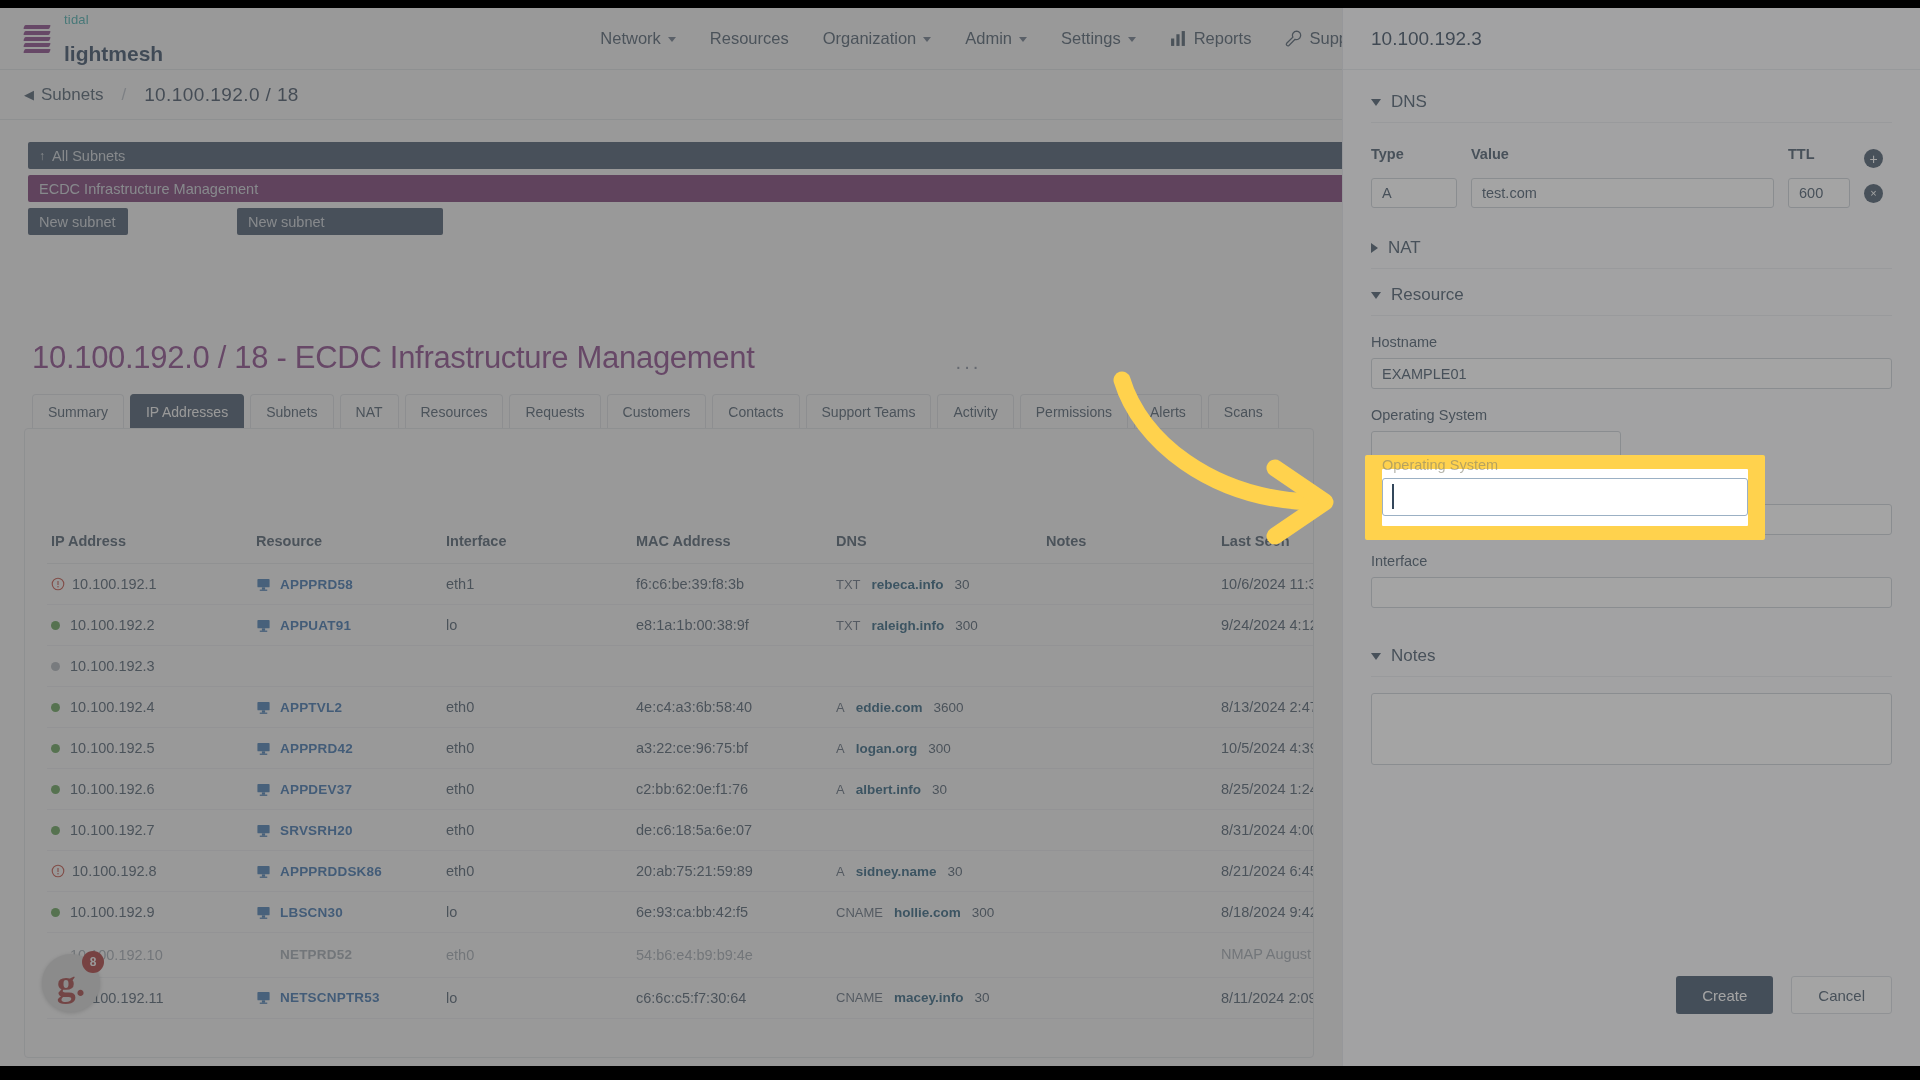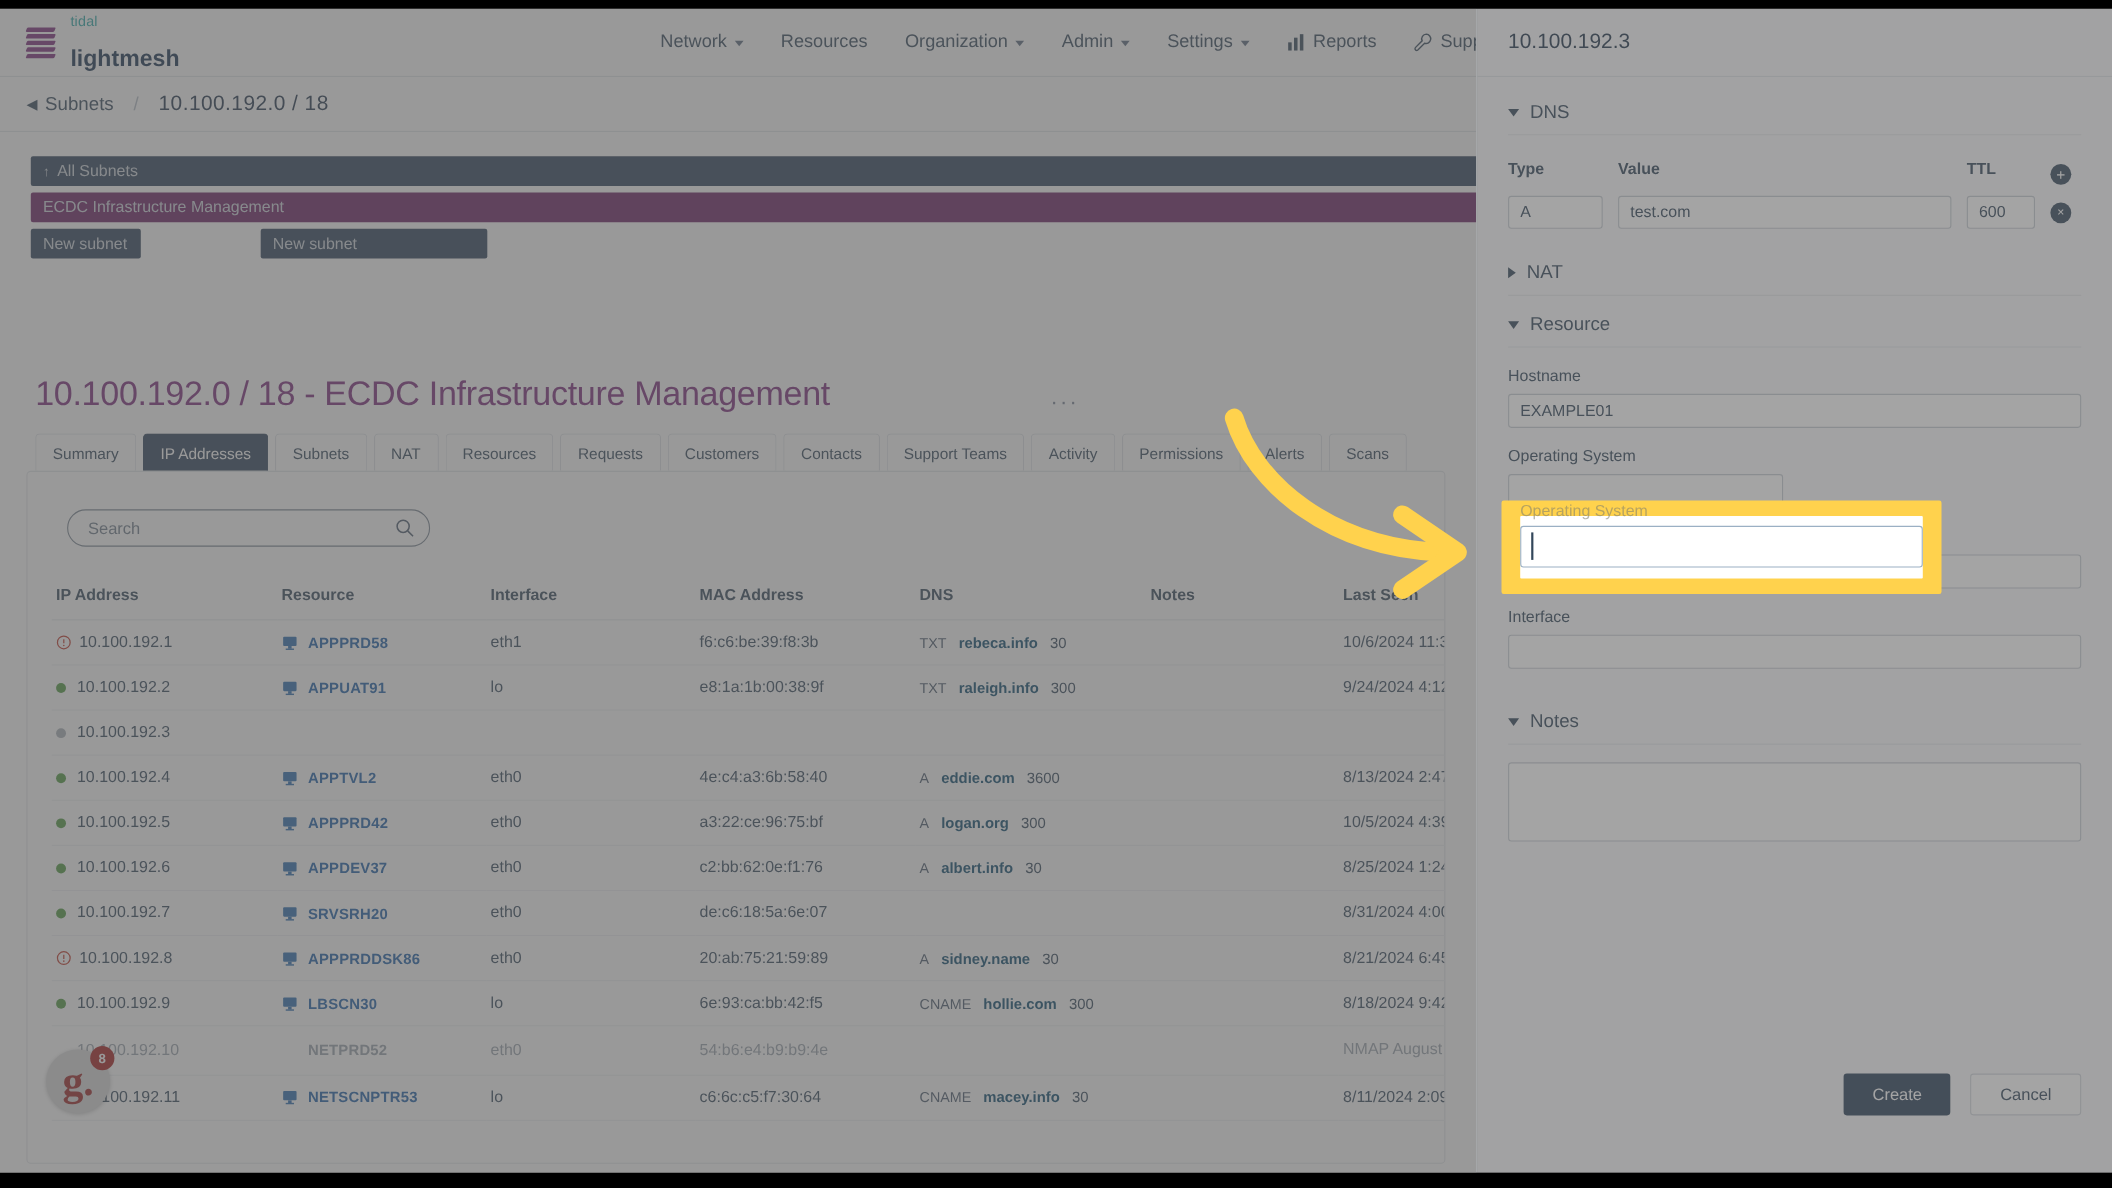--- a/index.html
+++ b/index.html
@@ -376,29 +376,20 @@
       </div>
     <div class="tab">
         <span>Alerts</span>
       </div>
     <div class="tab">
         <span>Scans</span>
       </div>
   </div>
 
   <div class="card">
-    <div class="searchwrap">
-      <input class="searchbox" placeholder="Search" style="">
-      <span class="search-ico">
-        <svg viewBox="0 0 18 18">
-            <circle cx="7.5" cy="7.5" r="5.5" fill="none" stroke="#4b5b6e" stroke-width="1.4"></circle>
-            <line x1="11.6" y1="11.6" x2="16.5" y2="16.5" stroke="#4b5b6e" stroke-width="1.4"></line>
-          </svg>
-      </span>
-    </div>
 
     <table>
       <colgroup>
           <col class="c-ip">
           <col class="c-res">
           <col class="c-int">
           <col class="c-mac">
           <col class="c-dns">
           <col class="c-notes">
           <col class="c-seen">

